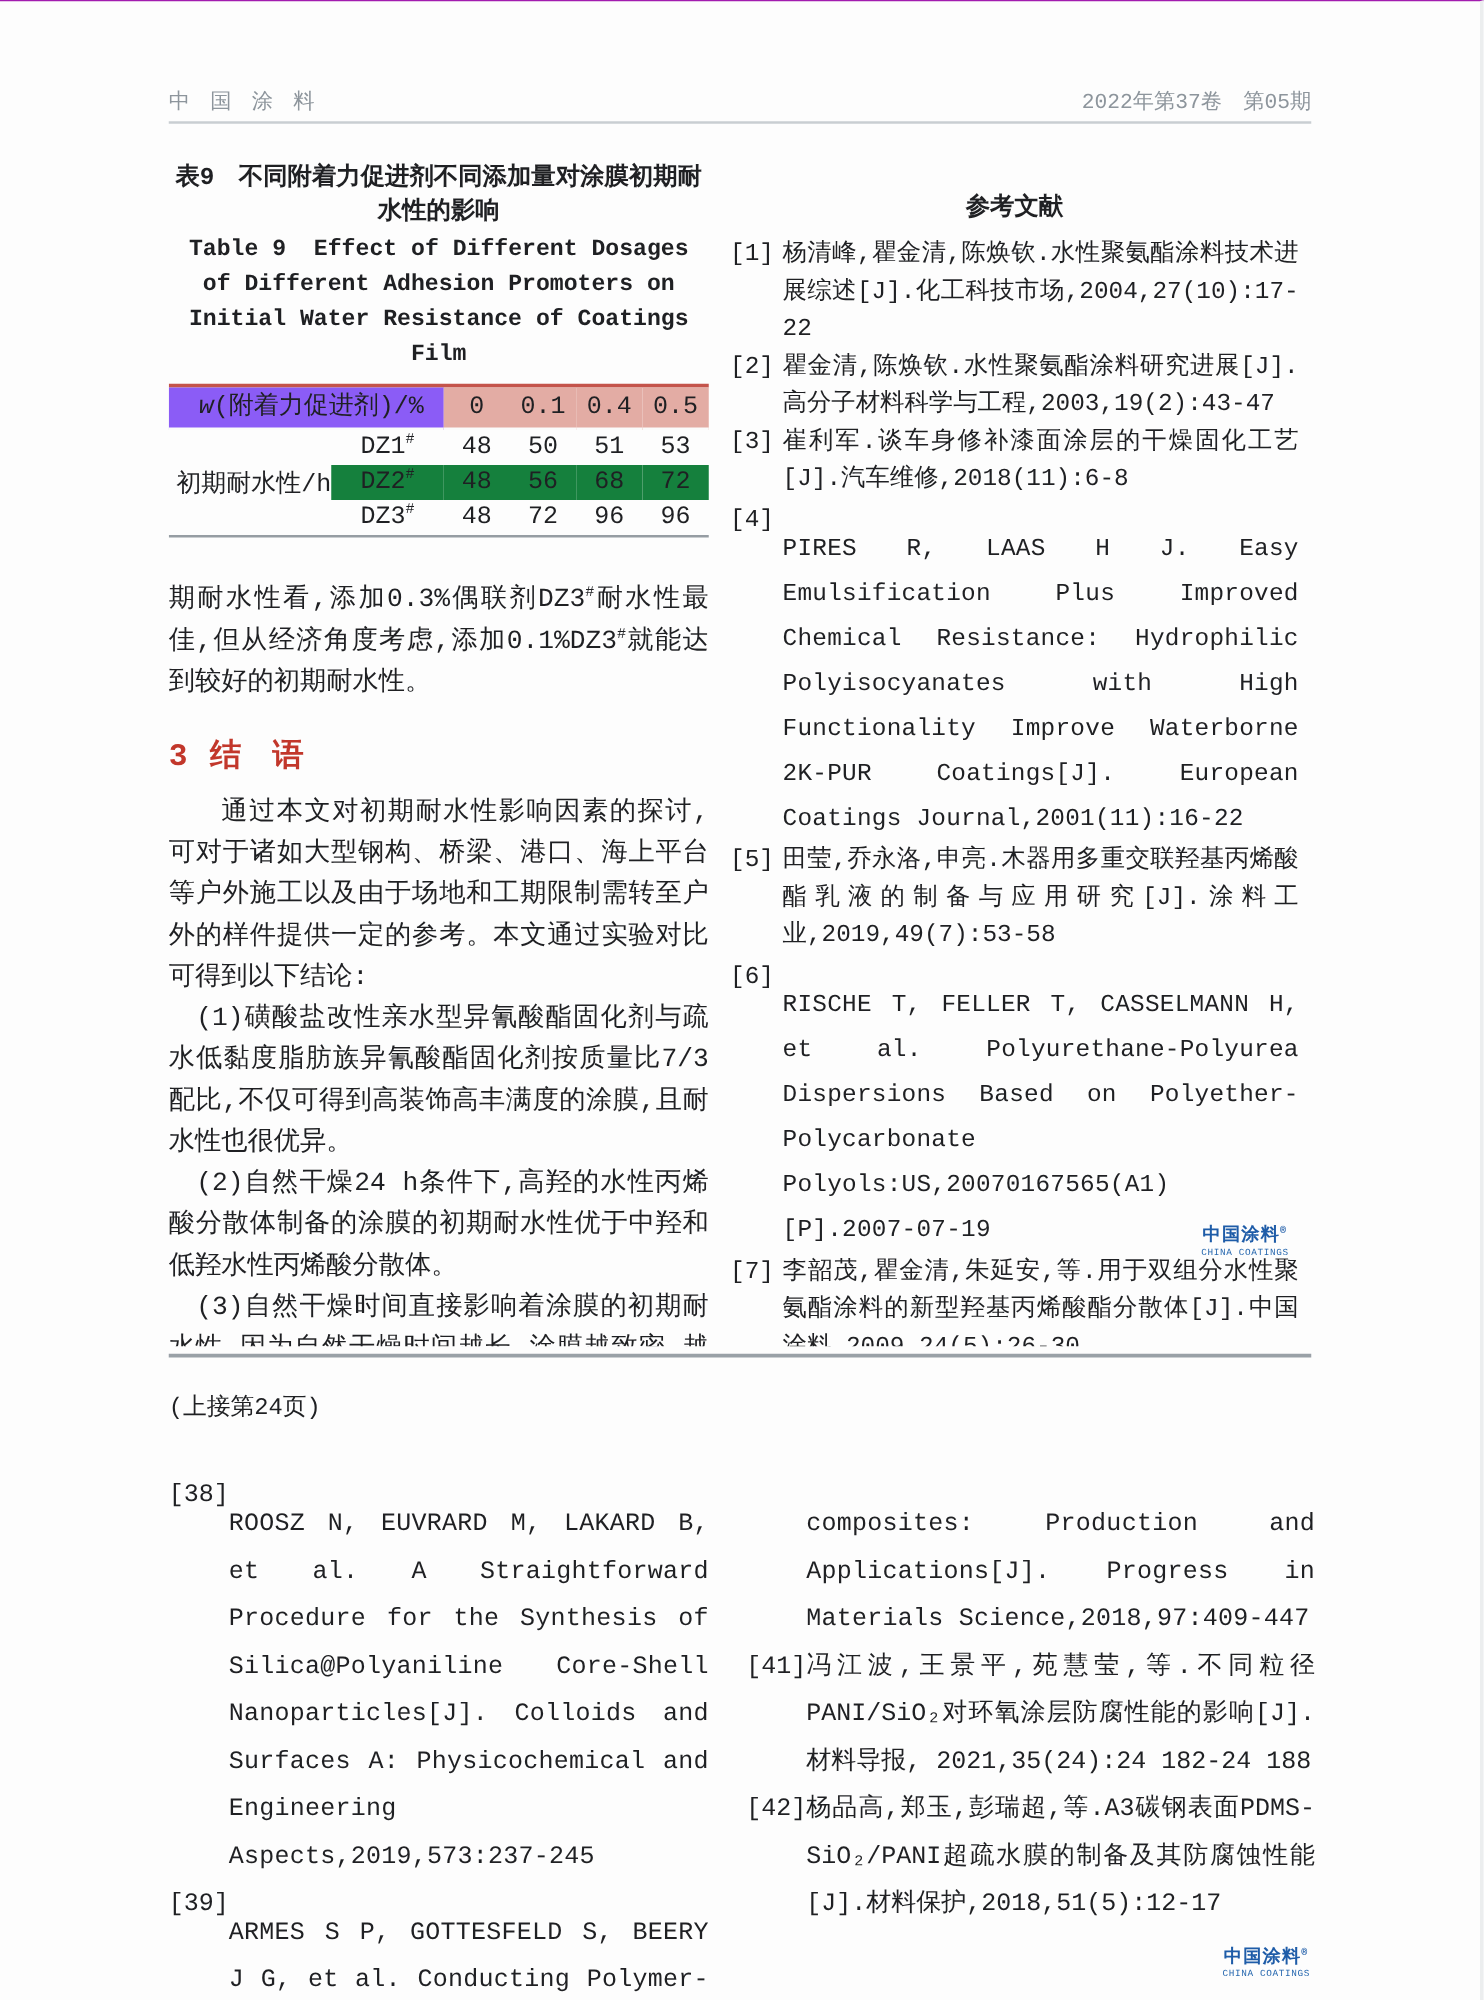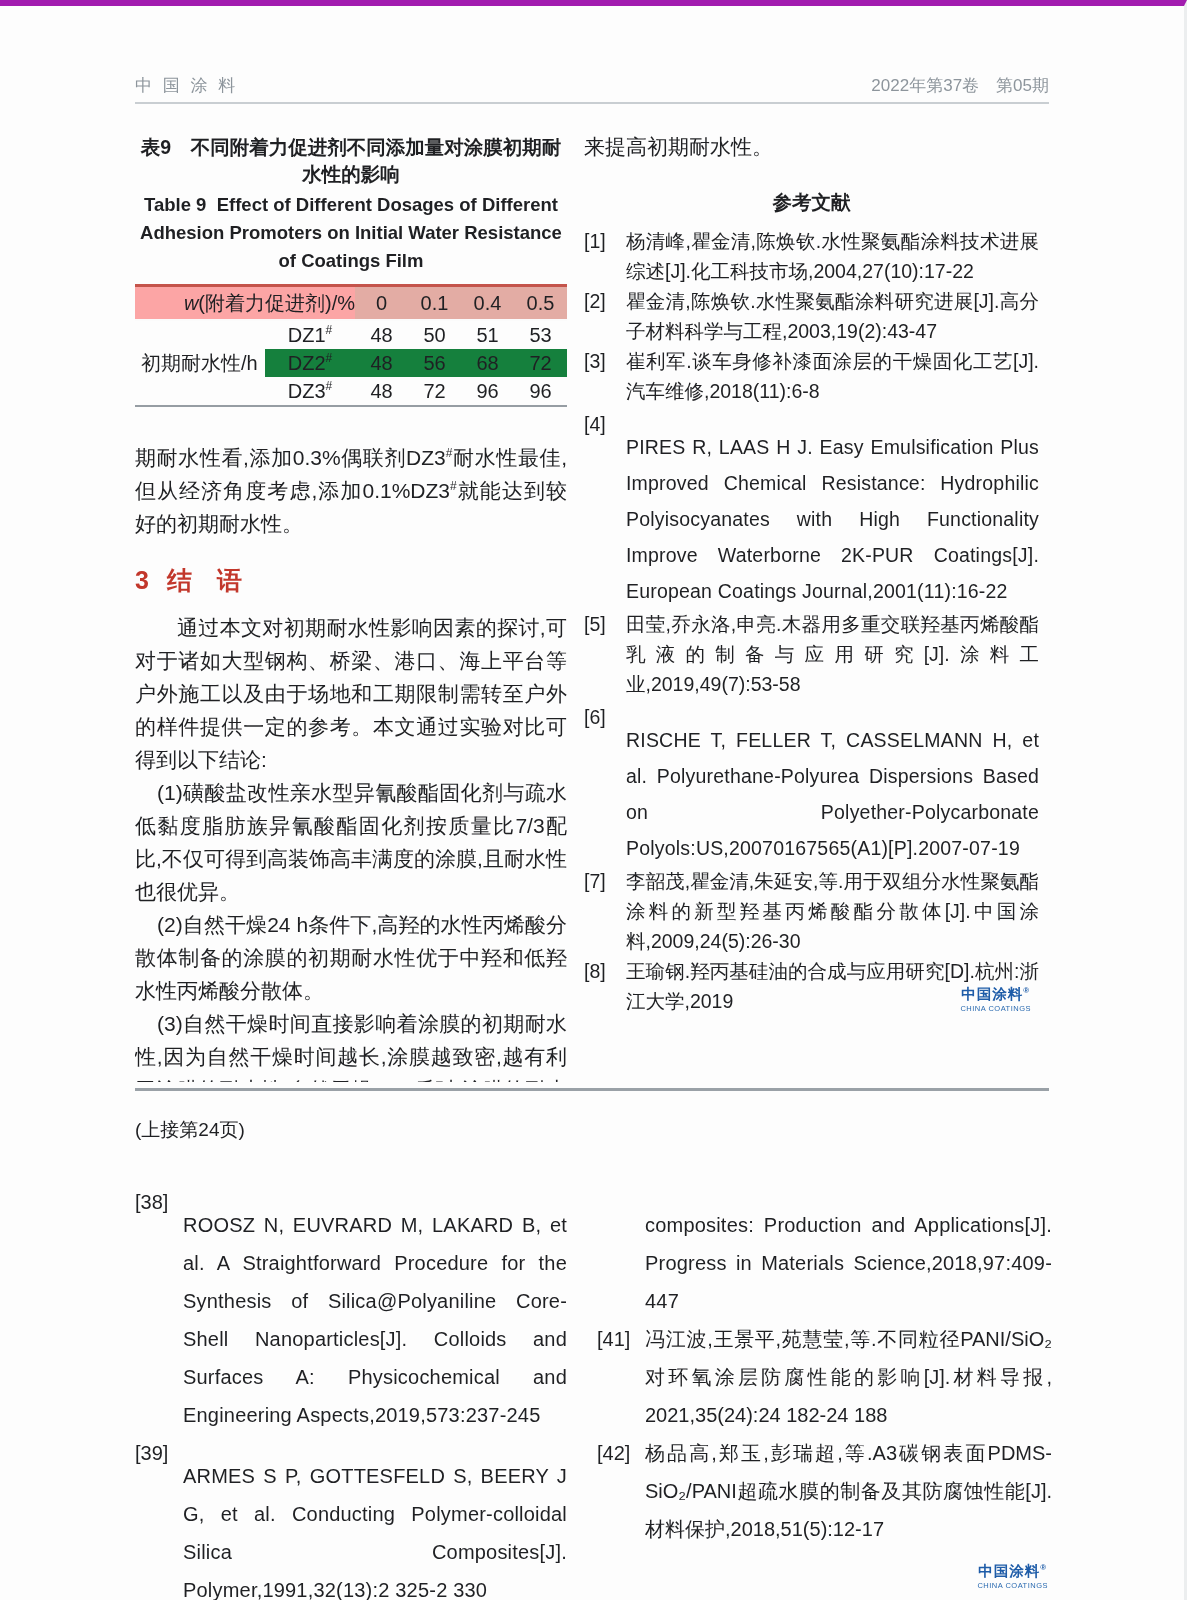--- a/index.html
+++ b/index.html
@@ -1,39 +1,39 @@
 <!DOCTYPE html>
 <html><head>
 <meta charset="utf-8">
 <style>
   html,body{margin:0;padding:0;background:#ffffff;}
   .page{
     position:relative;width:1187px;height:1600px;box-sizing:border-box;
     background:#fdfdfd;overflow:hidden;
-    border-top:6px solid #a21caf;border-right:3px solid #eceeef;
-    font-family:Liberation Sans, sans-serif;color:#1f2023;
+    border-top:1px solid #a21caf;border-right:3px solid #eceeef;
+    font-family:Liberation Mono, monospace;color:#1f2023;
   }
   .content{padding:0 135px;}
   
   .pagehead{display:flex;justify-content:space-between;align-items:flex-end;
     padding-top:68px;font-size:17px;color:#8d959c;}
   .pagehead .journal{letter-spacing:3px;}
   .pagehead-rule{border-bottom:2px solid #c9ced2;margin-top:5px;}
   
   .columns{display:flex;gap:17px;margin-top:26px;height:952px;overflow:hidden;}
   .col-left{width:432px;flex:none;}
   .col-right{width:455px;flex:none;position:relative;}
   
   .caption-cn{font-weight:bold;font-size:19.5px;line-height:27px;text-align:center;margin-top:4px;}
   .caption-en{font-weight:bold;font-size:18.5px;line-height:28px;text-align:center;margin-top:3px;}
   .t9{margin-top:9px;border-top:3px solid #c4544b;border-bottom:2px solid #969da3;
       display:grid;grid-template-columns:130px 90px repeat(4,1fr);font-size:20px;}
   .t9 .cell{line-height:28px;height:28px;text-align:center;}
-  .t9-h{grid-column:1/3;background:#fca5a5;padding:3px 0 3px 8px;line-height:26px;
-        border-bottom:2px solid #fbfbfb;text-align:right;}
+  .t9-h{grid-column:1/3;background:#8b5cf6;padding:3px 0 3px 8px;line-height:26px;
+        border-bottom:2px solid #fbfbfb;text-align:center;}
   .t9-hv{background:#e3aca4;padding:3px 0;line-height:26px;text-align:center;
         border-bottom:2px solid #fbfbfb;}
   .t9-group{grid-row:2/5;grid-column:1;display:flex;align-items:center;padding-left:6px;font-size:20px;}
   .hl{background:#15803d;}
   .sup{font-size:12px;vertical-align:super;line-height:0;}
   i.var{font-style:italic;}
   
   .para{font-size:21px;line-height:33px;text-align:justify;}
   .cont-start{margin-top:34px;}
   .indent2{text-indent:2em;}
@@ -124,21 +124,20 @@
         </div>
 
         <div class="para indent2">通过本文对初期耐水性影响因素的探讨,可对于诸如大型钢构、桥梁、港口、海上平台等户外施工以及由于场地和工期限制需转至户外的样件提供一定的参考。本文通过实验对比可得到以下结论:</div>
         <div class="para indent1">(1)磺酸盐改性亲水型异氰酸酯固化剂与疏水低黏度脂肪族异氰酸酯固化剂按质量比7/3配比,不仅可得到高装饰高丰满度的涂膜,且耐水性也很优异。</div>
         <div class="para indent1">(2)自然干燥24 h条件下,高羟的水性丙烯酸分散体制备的涂膜的初期耐水性优于中羟和低羟水性丙烯酸分散体。</div>
         <div class="para indent1">(3)自然干燥时间直接影响着涂膜的初期耐水性,因为自然干燥时间越长,涂膜越致密,越有利于涂膜的耐水性,自然干燥24 h后时,涂膜的耐水性及淋水试验均能满足要求。</div>
 
       </div>
 
       <div class="col-right">
-        <div class="para">来提高初期耐水性。</div>
 
         <div class="ref-heading">参考文献</div>
 
         <div class="ref">
             <span class="num">[1]</span>
             <span class="txt">杨清峰,瞿金清,陈焕钦.水性聚氨酯涂料技术进展综述[J].化工科技市场,2004,27(10):17-22</span>
           </div>
         <div class="ref">
             <span class="num">[2]</span>
             <span class="txt">瞿金清,陈焕钦.水性聚氨酯涂料研究进展[J].高分子材料科学与工程,2003,19(2):43-47</span>

